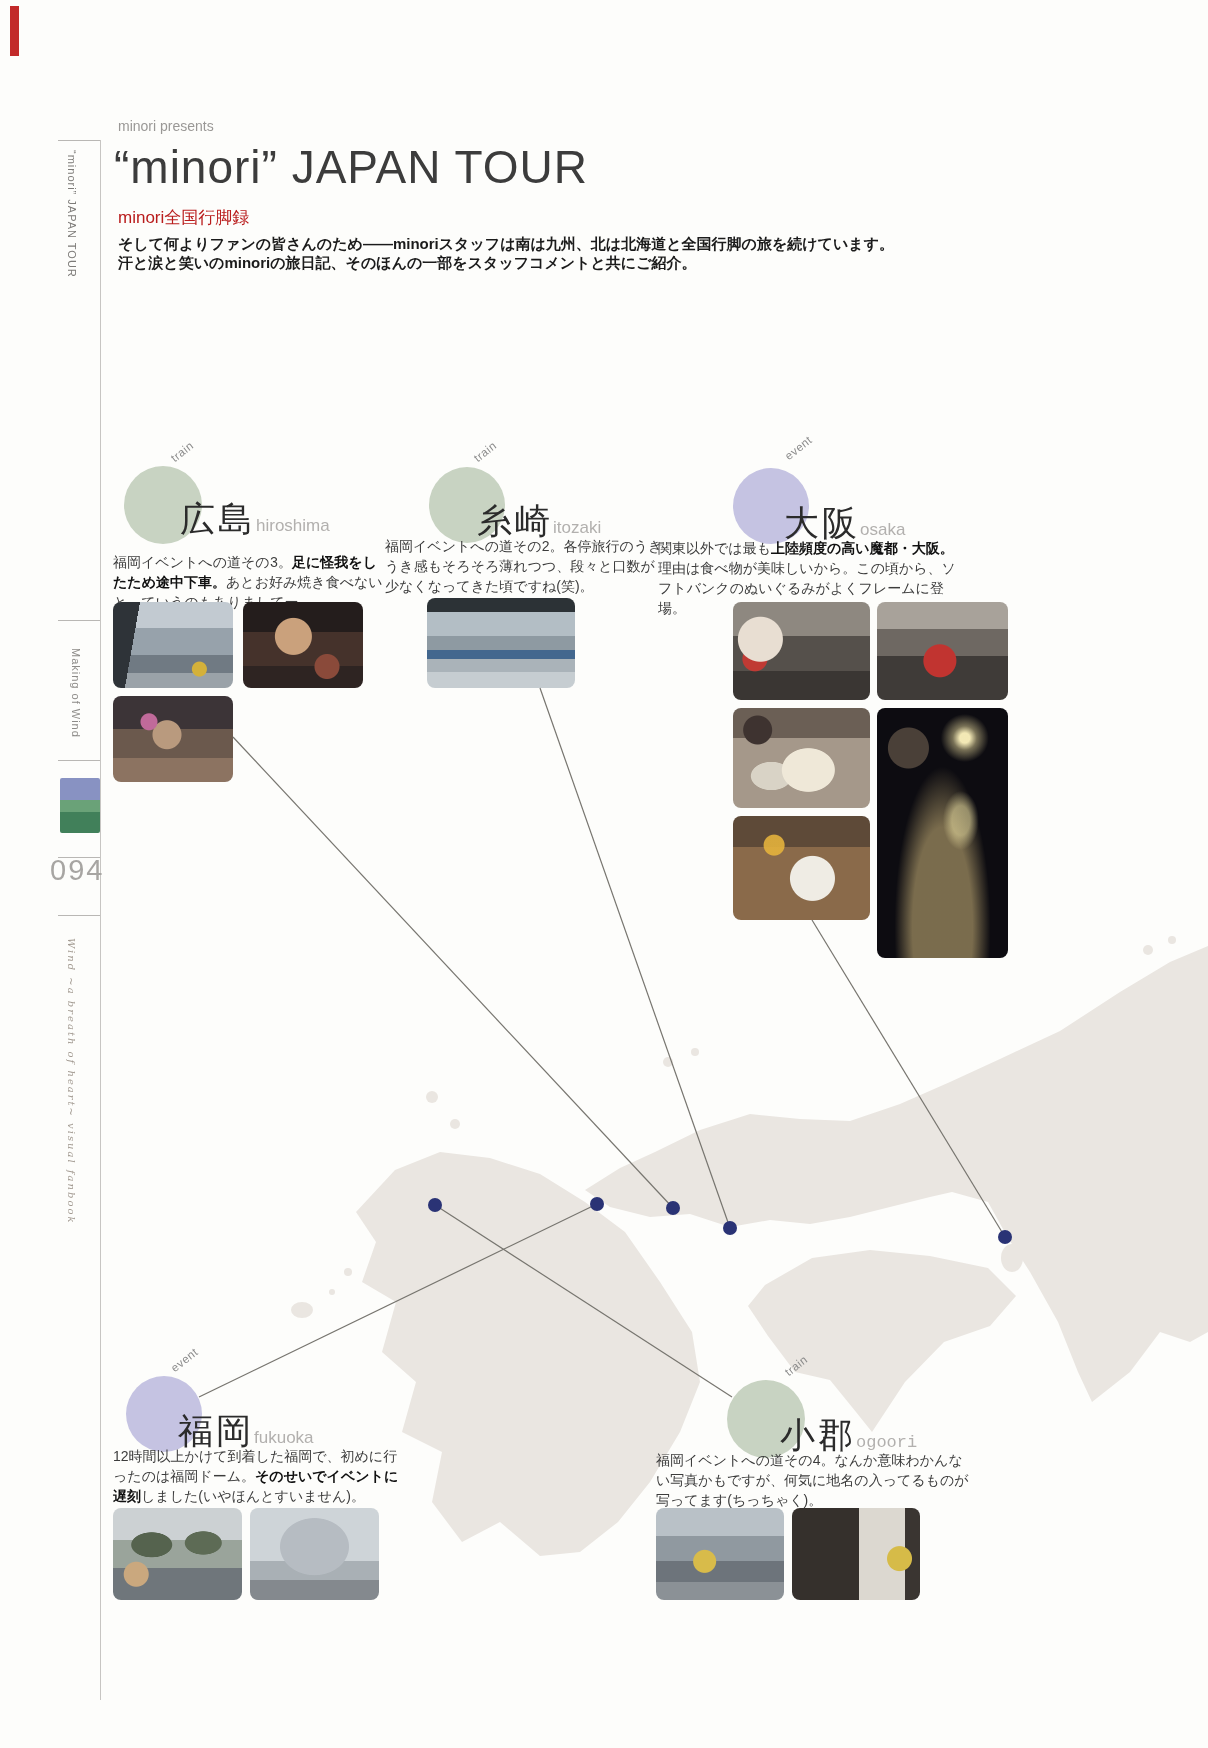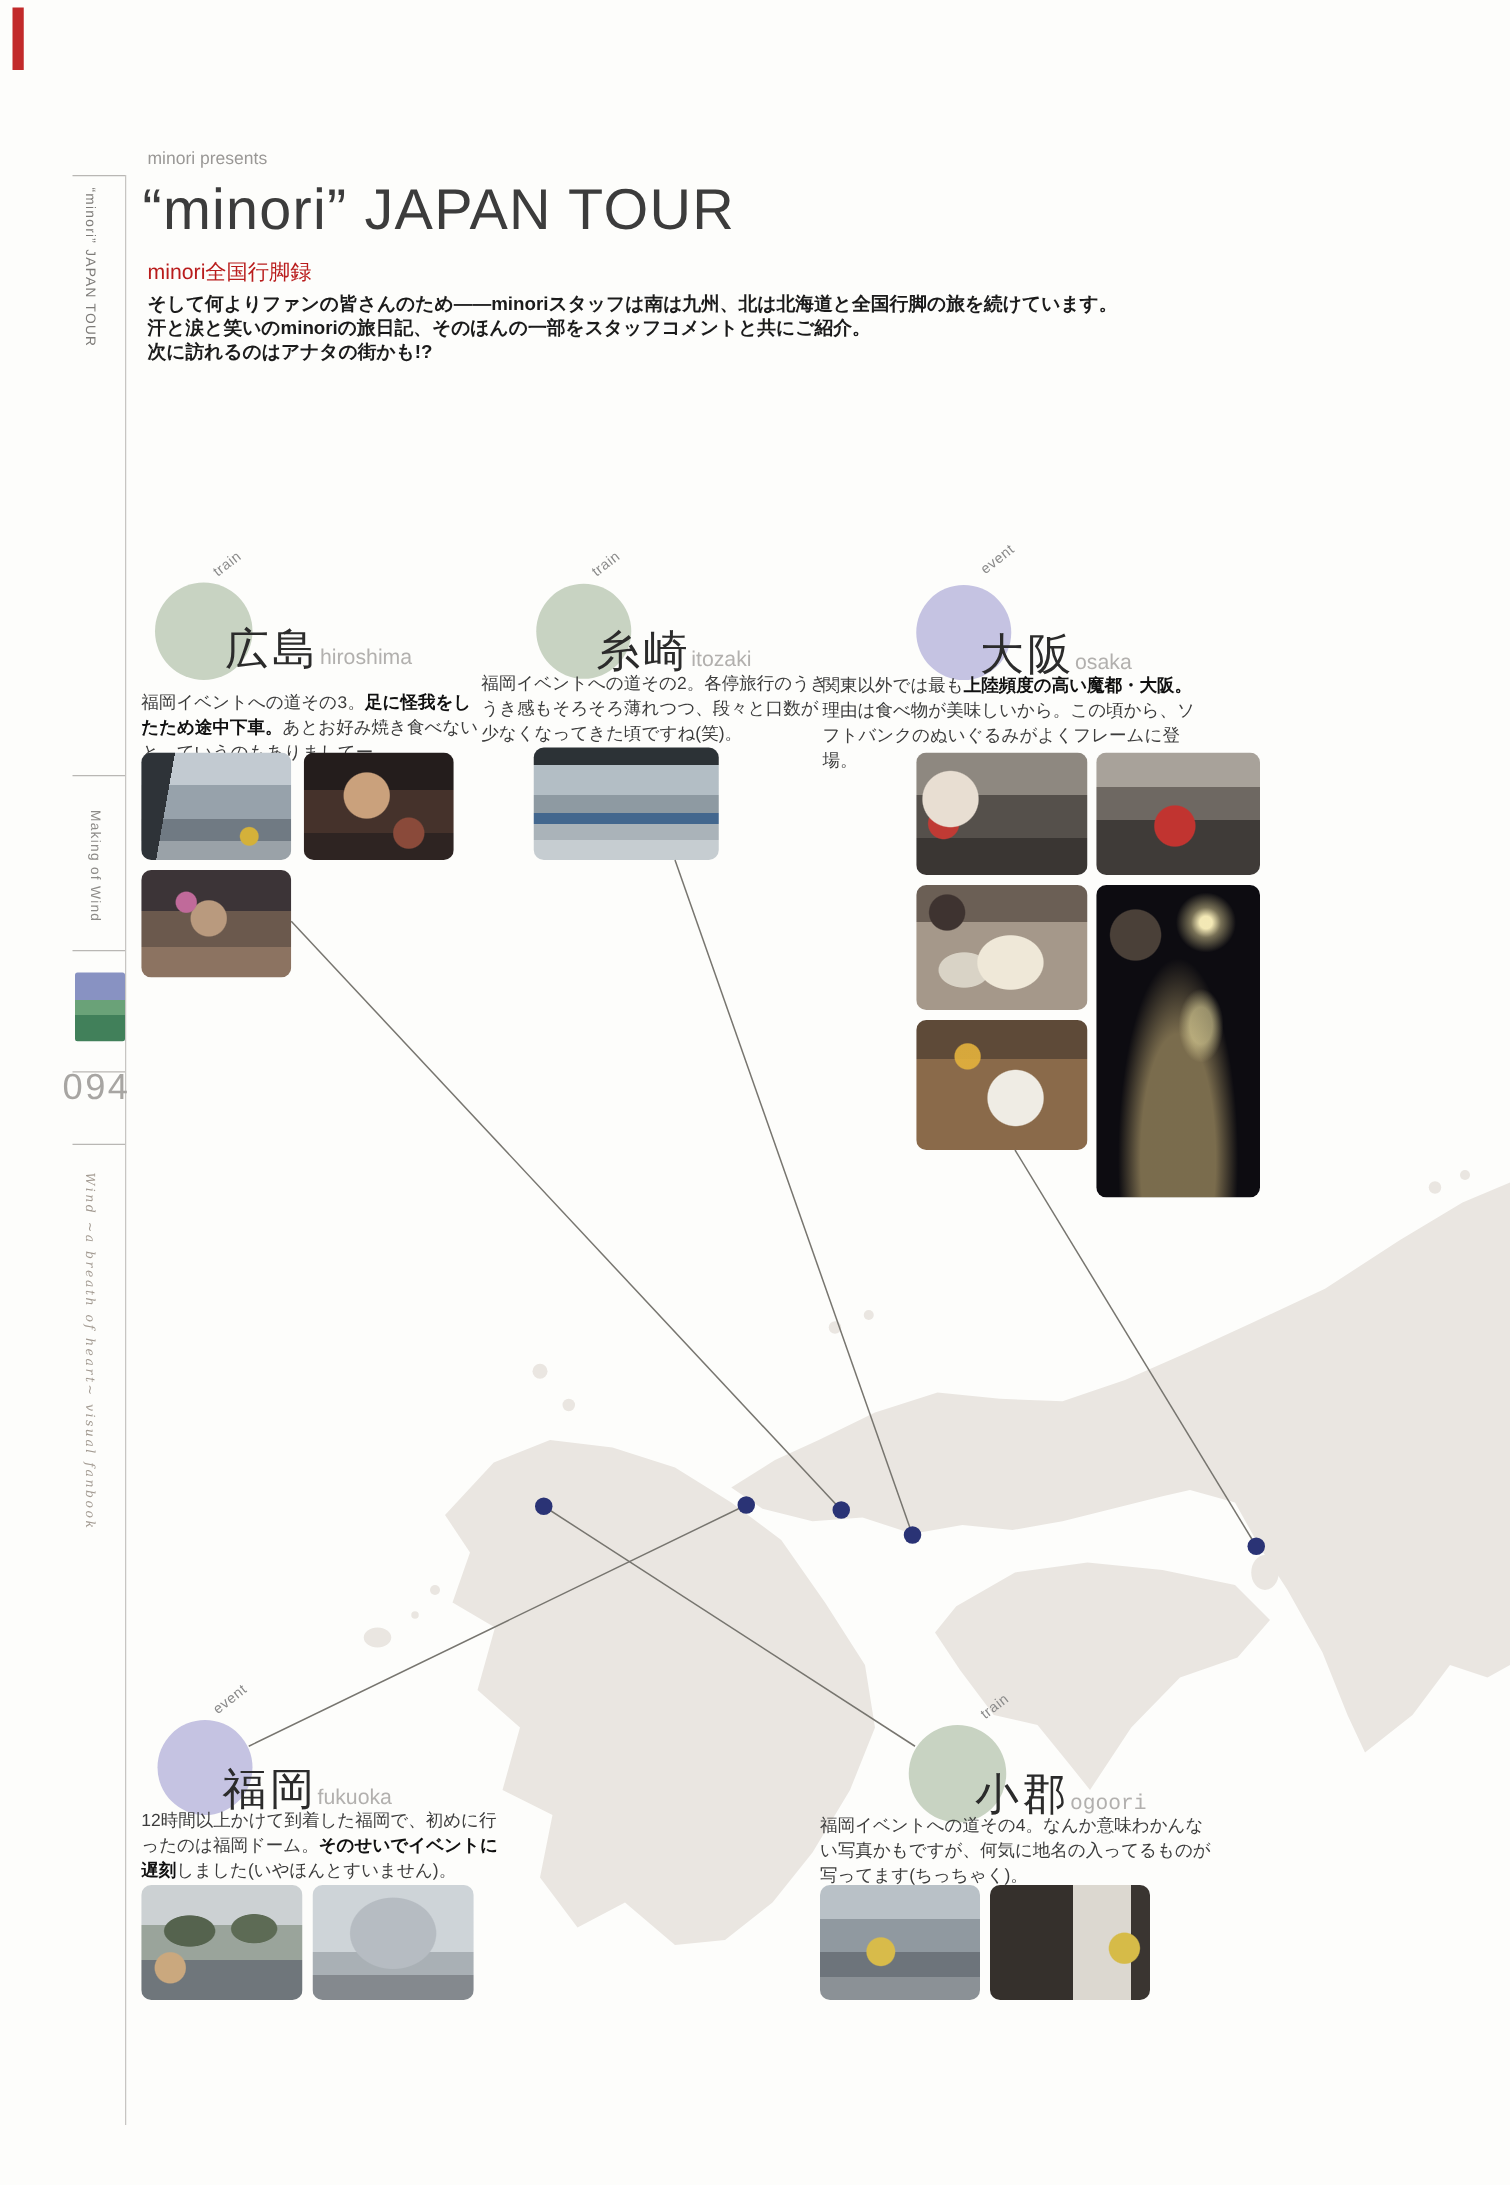--- a/index.html
+++ b/index.html
@@ -180,21 +180,20 @@
   <div class="abs page-number layer">094</div>
   <div class="abs side-tick tick4 layer"></div>
   <div class="abs side-script layer">Wind ~a breath of heart~ visual fanbook</div>
 
   <div class="abs eyebrow layer">minori presents</div>
   <div class="abs big-title layer">“minori” JAPAN TOUR</div>
   <div class="abs subtitle layer">minori全国行脚録</div>
   <div class="abs intro layer">
     <div>そして何よりファンの皆さんのため——minoriスタッフは南は九州、北は北海道と全国行脚の旅を続けています。</div>
     <div>汗と涙と笑いのminoriの旅日記、そのほんの一部をスタッフコメントと共にご紹介。</div>
-    <div>次に訪れるのはアナタの街かも!?</div>
   </div>
 
   <section class="layer">
     <div class="badge b-hiro" style="background: rgb(200, 211, 194);"></div>
     <span class="tag t-hiro">train</span>
     <div class="cityhead h-hiro">
       <span class="kanji">広島</span>
       <span class="romaji">hiroshima</span>
     </div>
     <p class="desc d-hiro"><span>福岡イベントへの道その3。</span><b>足に怪我をしたため途中下車。</b><span>あとお好み焼き食べないと、ていうのもありましてー。</span></p>

